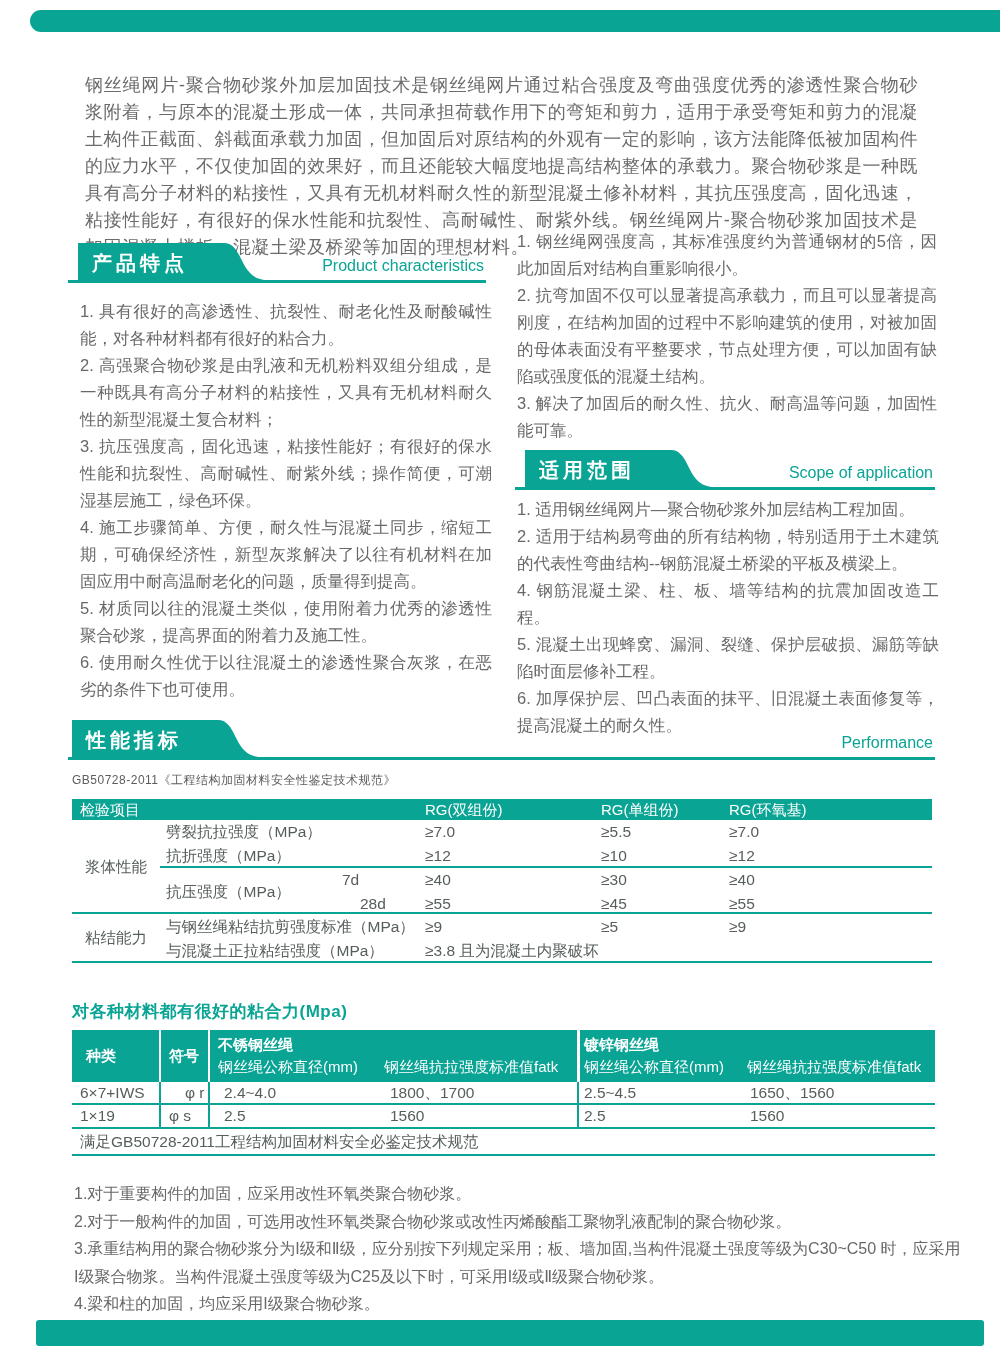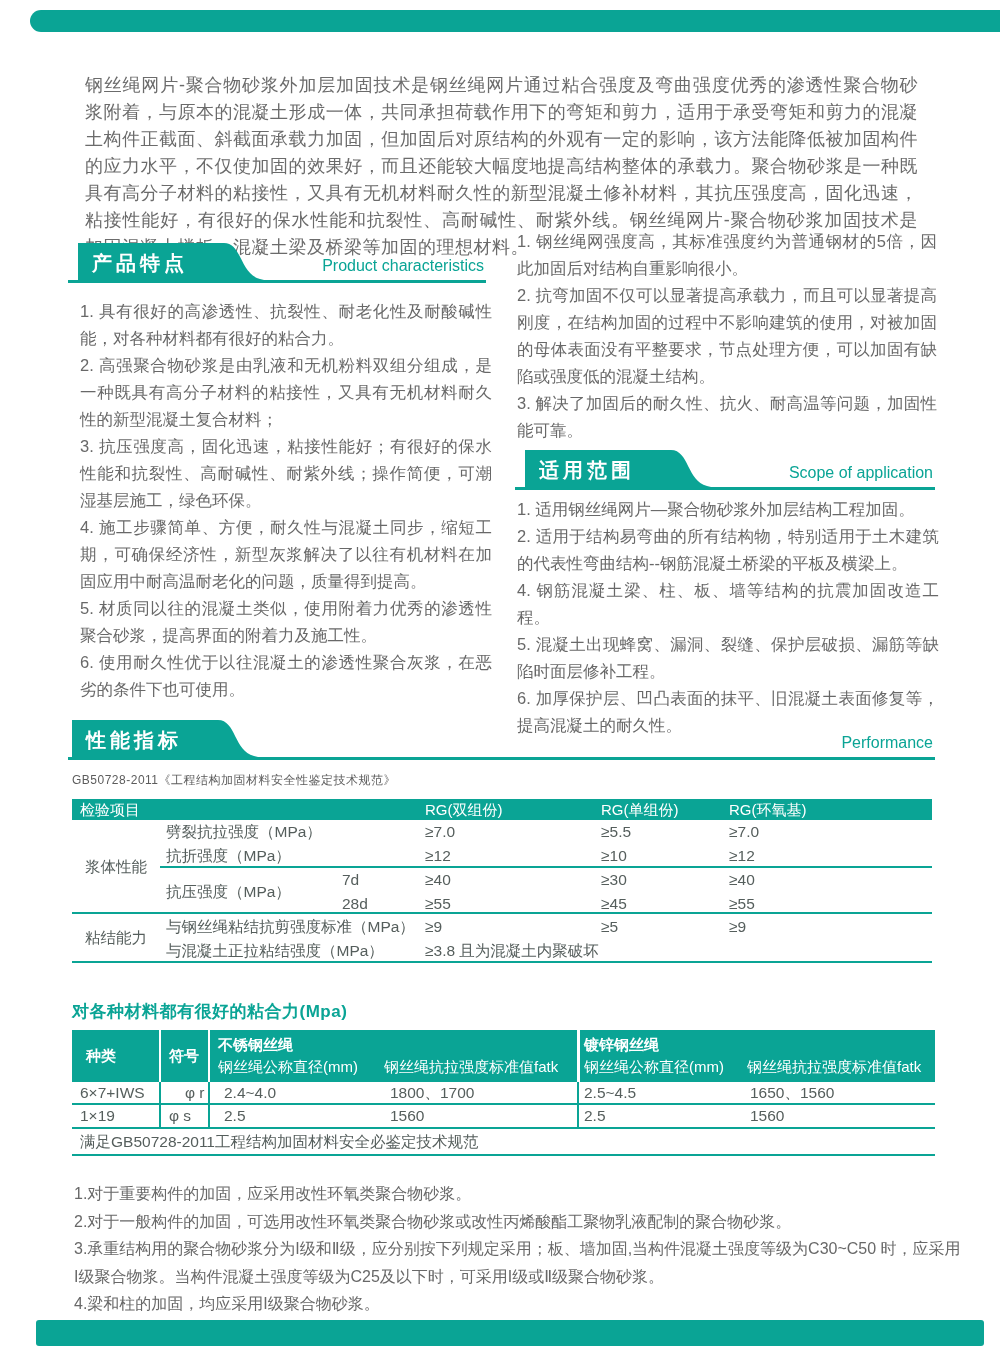--- a/index.html
+++ b/index.html
@@ -100,21 +100,21 @@
       <span class="hd" style="left: 8px; top: 0px; height: 21px; line-height: 21px;">检验项目</span>
       <span class="hd" style="left: 353px; top: 0px; height: 21px; line-height: 21px;">RG(双组份)</span>
       <span class="hd" style="left: 529px; top: 0px; height: 21px; line-height: 21px;">RG(单组份)</span>
       <span class="hd" style="left: 657px; top: 0px; height: 21px; line-height: 21px;">RG(环氧基)</span>
       <span class="bd" style="left: 0px; top: 21px; width: 88px; height: 94px; line-height: 94px; text-align: center;">浆体性能</span>
       <span class="bd" style="left: 0px; top: 115px; width: 88px; height: 47px; line-height: 47px; text-align: center;">粘结能力</span>
       <span class="bd" style="left: 94px; top: 21px; line-height: 24px;">劈裂抗拉强度（MPa）</span>
       <span class="bd" style="left: 94px; top: 45px; line-height: 24px;">抗折强度（MPa）</span>
       <span class="bd" style="left: 94px; top: 69px; height: 47px; line-height: 47px;">抗压强度（MPa）</span>
       <span class="bd" style="left: 270px; top: 69px; line-height: 24px;">7d</span>
-      <span class="bd" style="left: 270px; top: 93px; line-height: 24px; text-align: right;">28d</span>
+      <span class="bd" style="left: 288px; top: 93px; line-height: 24px; text-align: right;">28d</span>
       <span class="bd" style="left: 353px; top: 21px; line-height: 24px;">≥7.0</span>
       <span class="bd" style="left: 529px; top: 21px; line-height: 24px;">≥5.5</span>
       <span class="bd" style="left: 657px; top: 21px; line-height: 24px;">≥7.0</span>
       <span class="bd" style="left: 353px; top: 45px; line-height: 24px;">≥12</span>
       <span class="bd" style="left: 529px; top: 45px; line-height: 24px;">≥10</span>
       <span class="bd" style="left: 657px; top: 45px; line-height: 24px;">≥12</span>
       <span class="bd" style="left: 353px; top: 69px; line-height: 24px;">≥40</span>
       <span class="bd" style="left: 529px; top: 69px; line-height: 24px;">≥30</span>
       <span class="bd" style="left: 657px; top: 69px; line-height: 24px;">≥40</span>
       <span class="bd" style="left: 353px; top: 93px; line-height: 24px;">≥55</span>

